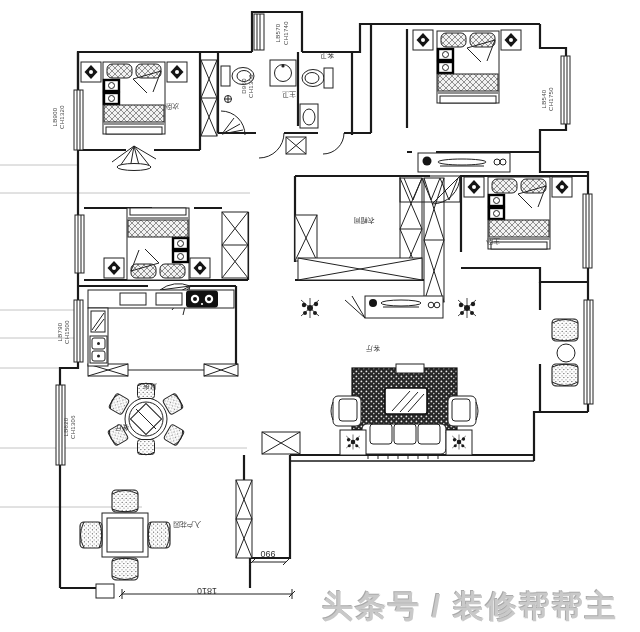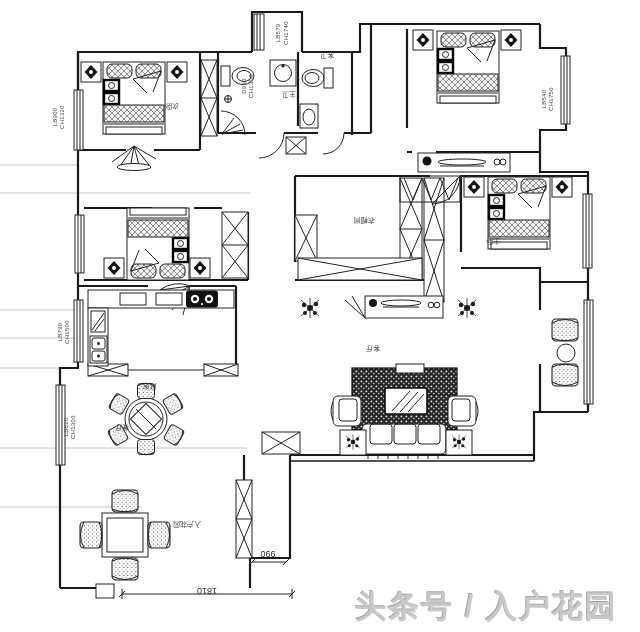--- a/index.html
+++ b/index.html
@@ -428,14 +428,14 @@
     <text class="room" font-size="5.5" text-anchor="middle" transform="rotate(180 327 55)" x="327" y="57">客卫</text>
     <text class="room" font-size="8" text-anchor="middle" transform="rotate(180 364 221)" x="364" y="224">衣帽间</text>
     <text class="room" text-anchor="middle" transform="rotate(180 493 242)" x="493" y="245">主卧</text>
     <text class="room" font-size="8" text-anchor="middle" transform="rotate(180 373 349)" x="373" y="352">客厅</text>
     <text class="room" text-anchor="middle" transform="rotate(180 122 428)" x="122" y="431">餐厅</text>
     <text class="room" text-anchor="middle" transform="rotate(180 187 525)" x="187" y="528">入户花园</text>
     <text class="room" font-size="6" text-anchor="middle" transform="rotate(180 150 386)" x="150" y="388">厨房</text>
   </g>
 </svg>
 
-<div id="watermark">头条号 / 入户花园</div>
+<div id="watermark">头条号 / 装修帮帮主</div>
 </div>
 
 </body></html>

